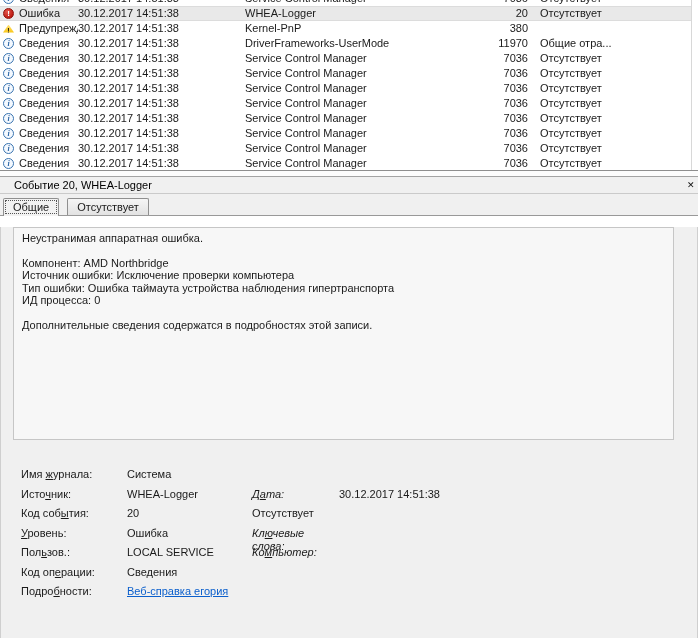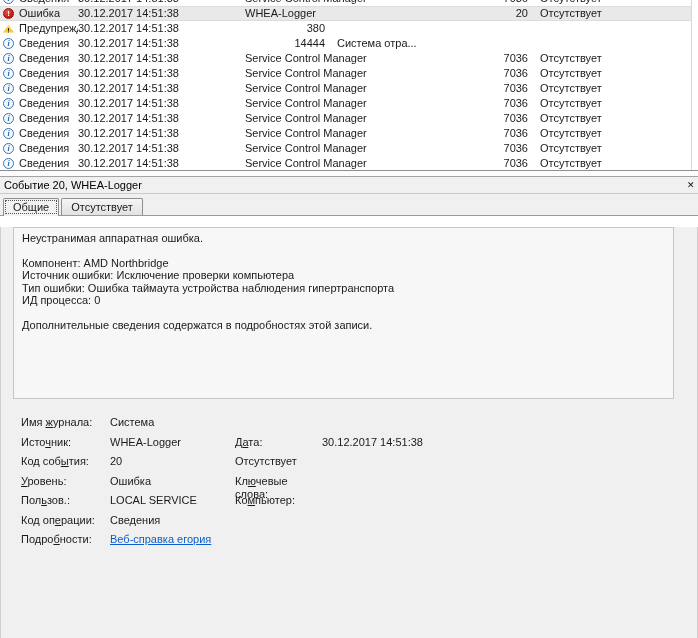--- a/index.html
+++ b/index.html
@@ -41,55 +41,55 @@
     clip-path:polygon(50% 0,100% 100%,0 100%);
     background:linear-gradient(#ffe173,#f9c513);color:#111;
     font-size:7px;padding-top:3px;height:8px;
   }
   
   .splitter{height:5px;background:#fcfcfc;border-top:1px solid #8e8e8e;}
   
   .preview-header{
     height:16px;line-height:16px;background:#f0f0f0;
     border-top:1px solid #a3a3a3;border-bottom:1px solid #cacaca;
-    padding-left:4px;position:relative;color:#000;
+    padding-left:14px;position:relative;color:#000;
   }
   .close-btn{
     position:absolute;right:1px;top:2px;font-size:9px;color:#111;
     width:10px;text-align:left;cursor:pointer;line-height:12px;
   }
   .tabs{
     height:17px;background:#f0f0f0;padding:4px 0 0 3px;
     border-bottom:1px solid #999;display:flex;position:relative;
   }
   .tab{
     border:1px solid #8f8f8f;border-bottom:none;border-radius:2px 2px 0 0;
-    padding:2px 9px 1px 9px;margin-right:2px;line-height:13px;
+    padding:2px 9px 1px 9px;margin-right:8px;line-height:13px;
     background:linear-gradient(#f5f5f5,#e2e2e2);position:relative;cursor:pointer;
   }
   .tab.active{
     background:#f2f2f2;margin-bottom:-1px;padding-bottom:2px;
     outline:1px dotted #555;outline-offset:-3px;z-index:2;
   }
   .tab-page{
     height:413px;background:#f0f0f0;box-sizing:border-box;
     border-left:1px solid #cfcfcf;border-right:1px solid #cfcfcf;border-bottom:1px solid #bdbdbd;
   }
   .desc-box{
-    margin:11px 0 1px 12px;width:661px;height:172px;box-sizing:border-box;
+    margin:11px 0 12px 12px;width:661px;height:213px;box-sizing:border-box;
     background:#f7f7f7;border:1px solid #c6c6c6;
     padding:4px 8px;overflow:hidden;
   }
   .desc-text{white-space:pre-line;line-height:12.4px;color:#1a1a1a;}
   
   .fields{padding:16px 0 0 20px;}
   .field-row{display:flex;height:19.5px;line-height:13px;align-items:flex-start;}
-  .f-label-l{width:89px;flex:none;}
+  .f-label-l{width:106px;flex:none;}
   .f-value-l{width:125px;flex:none;overflow:hidden;white-space:nowrap;}
-  .f-label-r{width:87px;flex:none;}
+  .f-label-r{width:87px;flex:none;font-style:italic;}
   .f-value-r{flex:1;overflow:hidden;white-space:nowrap;}
   .accel{text-decoration:underline;}
   a.weblink{color:#0b5fcc;text-decoration:underline;cursor:pointer;}
 </style>
 </head>
 <body>
 
 <div class="event-list">
   <div class="row first">
     <span class="c-level">
@@ -112,31 +112,33 @@
     <span class="c-id">20</span>
     <span class="c-cat">Отсутствует</span>
   </div>
 
   <div class="row">
     <span class="c-level">
       <span class="icon icon-warning">!</span>
       <span class="lvl">Предупреждение</span>
     </span>
     <span class="c-date">30.12.2017 14:51:38</span>
+    <span class="c-source">Kernel-PnP</span>
     <span class="c-id">380</span>
   </div>
 
   <div class="row">
     <span class="c-level">
       <span class="icon icon-info">i</span>
       <span class="lvl">Сведения</span>
     </span>
     <span class="c-date">30.12.2017 14:51:38</span>
-    <span class="c-id">14444</span>
-    <span class="c-cat">Система отра...</span>
+    <span class="c-source">DriverFrameworks-UserMode</span>
+    <span class="c-id">11970</span>
+    <span class="c-cat">Общие отра...</span>
   </div>
 
   <div class="row">
     <span class="c-level">
       <span class="icon icon-info">i</span>
       <span class="lvl">Сведения</span>
     </span>
     <span class="c-date">30.12.2017 14:51:38</span>
     <span class="c-source">Service Control Manager</span>
     <span class="c-id">7036</span>

